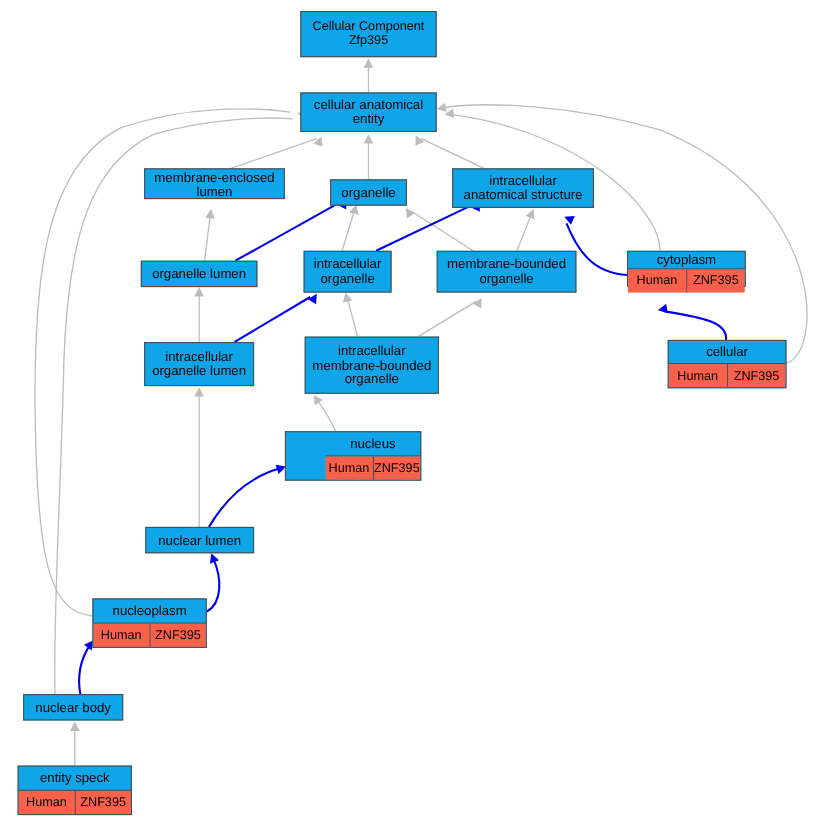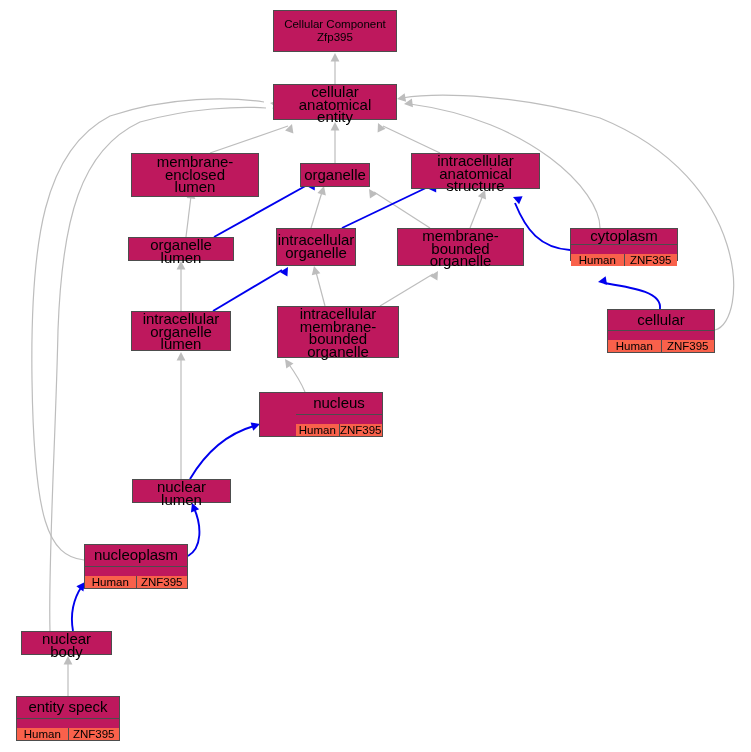--- a/index.html
+++ b/index.html
@@ -8,43 +8,42 @@
     width:751px;height:752px;
     font-family:"Liberation Sans","DejaVu Sans",sans-serif;
     overflow:hidden;
     position:relative;
   }
   #graph{position:absolute;left:0;top:0;width:751px;height:752px;}
   .node-box{
     position:absolute;
     box-sizing:border-box;
     border:1.6px solid #4d4d4d;
-    background:#be185d;
+    background:#0ea5e9;
     display:flex;
     flex-direction:column;
     z-index:3;
   }
   .node-title{
     flex:1 1 auto;
     display:flex;align-items:center;justify-content:center;
     text-align:center;
-    font-size:15px;
+    font-size:12px;
     line-height:12.6px;
     color:#000000;
     white-space:pre-line;
     padding:1px 4px;
     box-sizing:border-box;
   }
   .node-root .node-title{font-size:11.5px;}
   .ann-row{
     display:flex;
     flex:0 0 auto;
     border-top:1.6px solid #4d4d4d;
     height:21px;
-    align-items:flex-end;
   }
   .ann-cell{
     flex:1 1 0;
     display:flex;align-items:center;justify-content:center;
     font-size:11.5px;
     color:#000000;
     background:#f9614b;
     box-sizing:border-box;
   }
   .ann-cell.sp{border-right:1.6px solid #4d4d4d;}
@@ -163,21 +162,21 @@
 
 <div id="node-layer">
     <div class="node-box node-root" style="left: 273px; top: 10px; width: 124px; height: 42px;">
       <div class="node-title">Cellular Component
 Zfp395</div>
     </div>
     <div class="node-box" style="left: 273px; top: 84px; width: 124px; height: 36px;">
       <div class="node-title">cellular anatomical
 entity</div>
     </div>
-    <div class="node-box" style="left: 131px; top: 153px; width: 128px; height: 44px; justify-content: center;">
+    <div class="node-box" style="left: 131px; top: 153px; width: 128px; height: 28px;">
       <div class="node-title">membrane-enclosed
 lumen</div>
     </div>
     <div class="node-box" style="left: 300px; top: 163px; width: 70px; height: 24px;">
       <div class="node-title">organelle</div>
     </div>
     <div class="node-box" style="left: 411px; top: 153px; width: 129px; height: 36px;">
       <div class="node-title">intracellular
 anatomical structure</div>
     </div>

